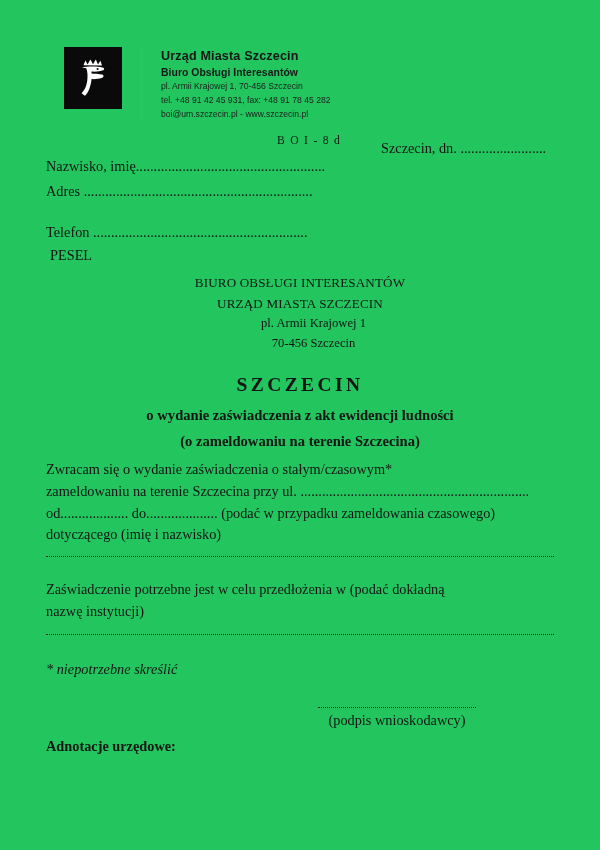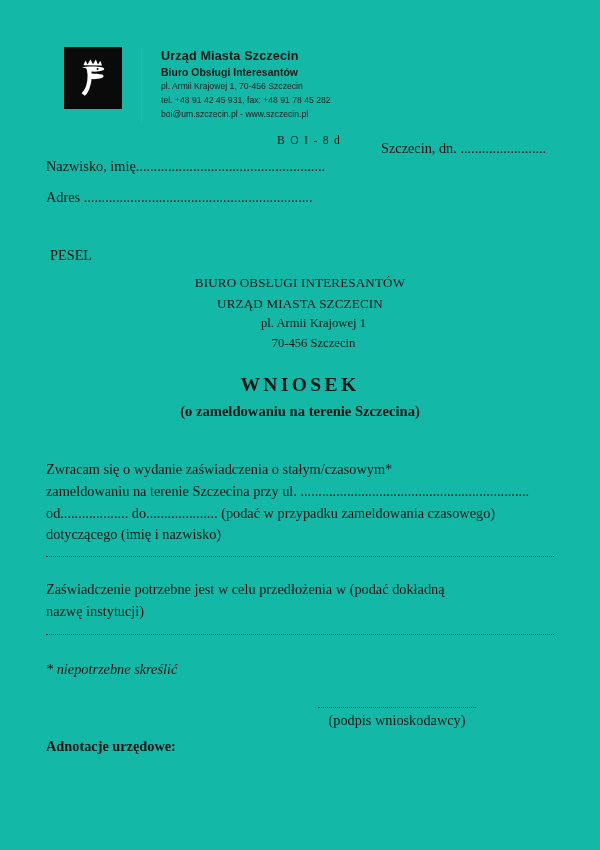--- a/index.html
+++ b/index.html
@@ -11,21 +11,21 @@
     width: 600px;
     height: 850px;
     position: relative;
     font-family: "Liberation Serif", "DejaVu Serif", serif;
     color: #141414;
     overflow: hidden;
   }
   .page {
     position: absolute;
     inset: 0;
-    background: #14b8a6;
+    background: #22c55e;
   }
 
   
   .letterhead {
     position: absolute;
     left: 64px;
     top: 47px;
     display: flex;
     align-items: flex-start;
   }
@@ -85,21 +85,21 @@
     font-size: 11.6px;
     letter-spacing: 1.3px;
   }
   .place-date {
     left: 381px;
     top: 140px;
     font-size: 14.3px;
   }
 
   .f-nazwisko { left: 46px; top: 158px; }
-  .f-adres    { left: 46px; top: 189px; }
+  .f-adres    { left: 46px; top: 183px; }
   .f-telefon  { left: 46px; top: 224px; }
   .f-pesel    { left: 50px; top: 247px; }
 
   
   .addressee {
     position: absolute;
     left: 0;
     right: 0;
     top: 273px;
     text-align: center;
@@ -218,31 +218,33 @@
       <div class="lh-line">tel. +48 91 42 45 931, fax: +48 91 78 45 282</div>
       <div class="lh-line">boi@um.szczecin.pl - www.szczecin.pl</div>
     </div>
   </div>
 
   <div class="t form-code">B O I - 8 d</div>
   <div class="t body-txt f-nazwisko">Nazwisko, imię.....................................................</div>
 
   <div class="t place-date">Szczecin, dn. ........................</div>
   <div class="t body-txt f-adres">Adres ................................................................</div>
+  <div class="t body-txt f-telefon">Telefon ............................................................</div>
   <div class="t body-txt f-pesel">PESEL</div>
 
   <div class="addressee">
     <div class="ln1">BIURO OBSŁUGI INTERESANTÓW</div>
     <div class="ln2">URZĄD MIASTA SZCZECIN</div>
     <div class="ln3">pl. Armii Krajowej 1</div>
     <div class="ln4">70-456 Szczecin</div>
   </div>
 
   <div class="title-block">
-    <div class="title-main">WNIOSEK</div>
+    <div class="title-main">SZCZECIN</div>
+    <div class="title-sub1">o wydanie zaświadczenia z akt ewidencji ludności</div>
     <div class="title-sub2">(o zameldowaniu na terenie Szczecina)</div>
   </div>
 
   <div class="para req-1">Zwracam się o wydanie zaświadczenia o stałym/czasowym*</div>
   <div class="para req-2">zameldowaniu na terenie Szczecina przy ul. ................................................................</div>
   <div class="para req-3">od................... do.................... (podać w przypadku zameldowania czasowego)</div>
   <div class="para req-4">dotyczącego (imię i nazwisko)</div>
 
   <div class="dotrule rule-dot-1"></div>
 

